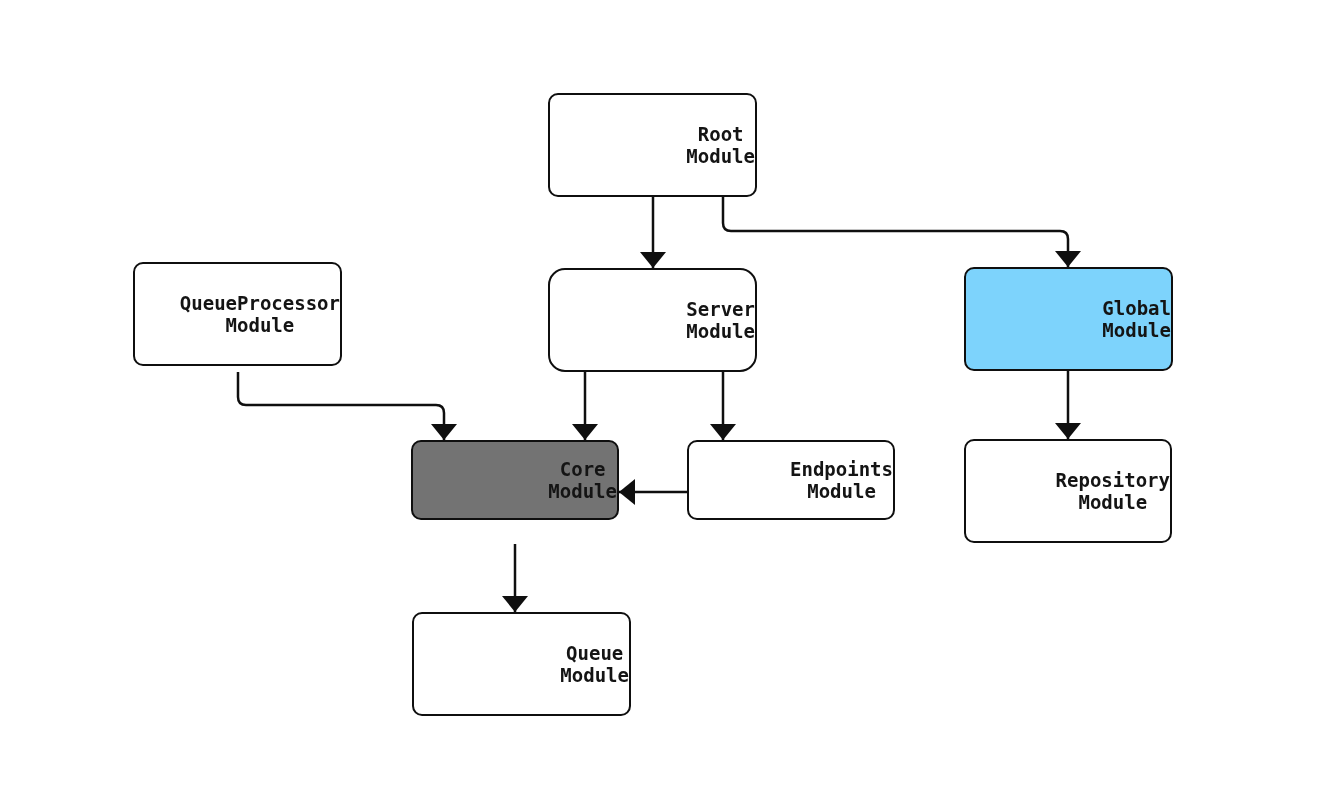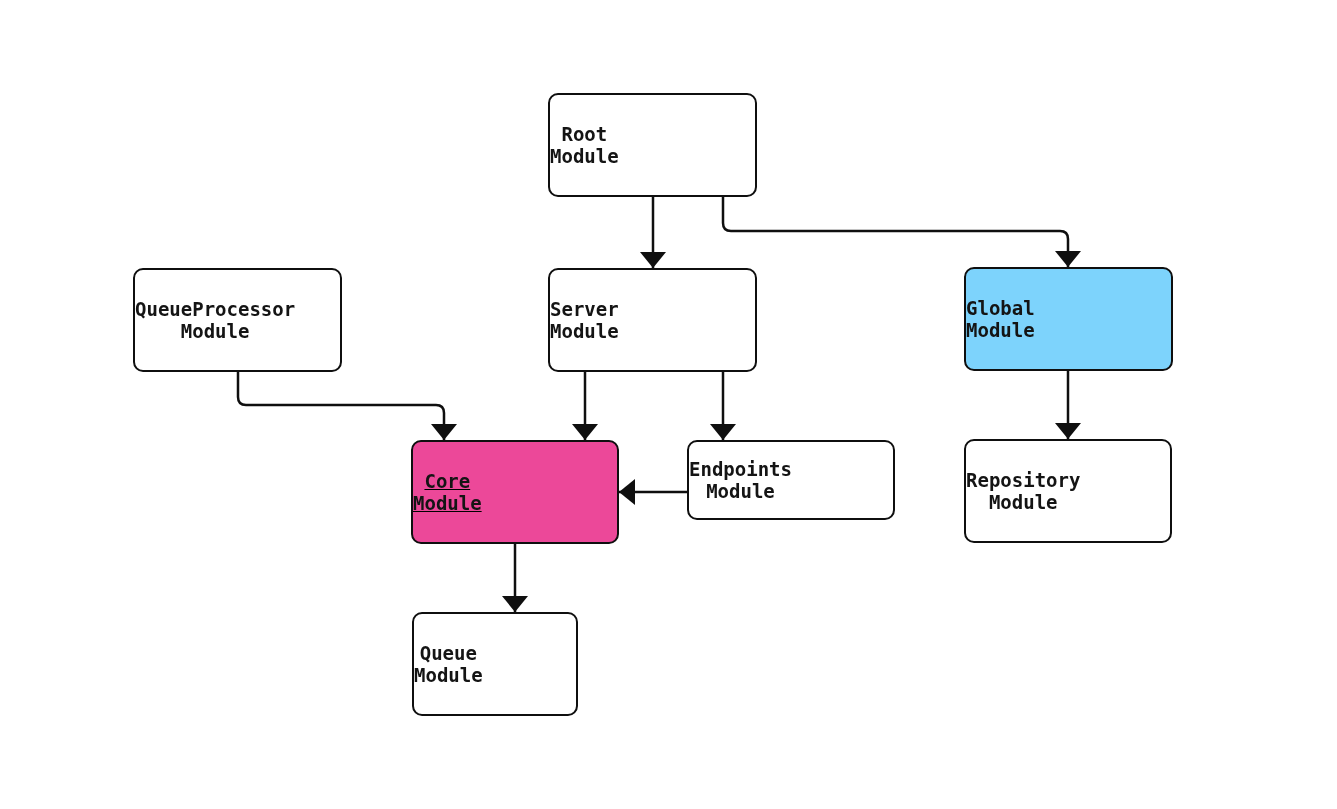--- a/index.html
+++ b/index.html
@@ -21,21 +21,21 @@
     top: 0;
   }
   .node {
     position: absolute;
     box-sizing: border-box;
     background: #ffffff;
     border: 2.5px solid #0f0f0f;
     border-radius: 10px;
     display: flex;
     align-items: center;
-    justify-content: flex-start;
+    justify-content: flex-end;
   }
   .node-label {
     font-weight: bold;
     font-size: 19px;
     line-height: 22px;
     color: #141414;
     text-align: center;
     white-space: pre-line;
     letter-spacing: 0px;
   }
@@ -60,41 +60,41 @@
       <path d="M 1068 371 L 1068 439" fill="none" stroke="#0f0f0f" stroke-width="2.5" stroke-linejoin="round"></path>
       <polygon points="1068,439 1055,423 1081,423" fill="#0f0f0f"></polygon>
       <path d="M 515 544 L 515 612" fill="none" stroke="#0f0f0f" stroke-width="2.5" stroke-linejoin="round"></path>
       <polygon points="515,612 502,596 528,596" fill="#0f0f0f"></polygon>
     </svg>
 
   <div class="node" style="left: 548px; top: 93px; width: 209px; height: 104px; background: rgb(255, 255, 255); border-color: rgb(15, 15, 15);">
     <span class="node-label">Root
 Module</span>
   </div>
-  <div class="node" style="left: 548px; top: 268px; width: 209px; height: 104px; background: rgb(255, 255, 255); border-color: rgb(15, 15, 15);">
+  <div class="node" style="left: 548px; top: 268px; width: 209px; height: 104px; background: rgb(255, 255, 255); border-color: rgb(15, 15, 15); border-radius: 17px;">
     <span class="node-label">Server
 Module</span>
   </div>
   <div class="node" style="left: 964px; top: 267px; width: 209px; height: 104px; background: #7dd3fc; border-color: rgb(15, 15, 15);">
     <span class="node-label">Global
 Module</span>
   </div>
-  <div class="node" style="left: 133px; top: 268px; width: 209px; height: 104px; background: rgb(255, 255, 255); border-color: rgb(15, 15, 15);">
+  <div class="node" style="left: 133px; top: 262px; width: 209px; height: 104px; background: rgb(255, 255, 255); border-color: rgb(15, 15, 15);">
     <span class="node-label">QueueProcessor
 Module</span>
   </div>
-  <div class="node" style="left: 411px; top: 440px; width: 208px; height: 104px; background: #ec4899; border-color: rgb(15, 15, 15); text-decoration: underline;">
+  <div class="node" style="left: 411px; top: 440px; width: 208px; height: 80px; background: #737373; border-color: rgb(15, 15, 15);">
     <span class="node-label">Core
 Module</span>
   </div>
   <div class="node" style="left: 687px; top: 440px; width: 208px; height: 80px; background: rgb(255, 255, 255); border-color: rgb(15, 15, 15);">
     <span class="node-label">Endpoints
 Module</span>
   </div>
   <div class="node" style="left: 964px; top: 439px; width: 208px; height: 104px; background: rgb(255, 255, 255); border-color: rgb(15, 15, 15);">
     <span class="node-label">Repository
 Module</span>
   </div>
-  <div class="node" style="left: 412px; top: 612px; width: 166px; height: 104px; background: rgb(255, 255, 255); border-color: rgb(15, 15, 15);">
+  <div class="node" style="left: 412px; top: 612px; width: 219px; height: 104px; background: rgb(255, 255, 255); border-color: rgb(15, 15, 15);">
     <span class="node-label">Queue
 Module</span>
   </div>
 </div>
 
 </body></html>

